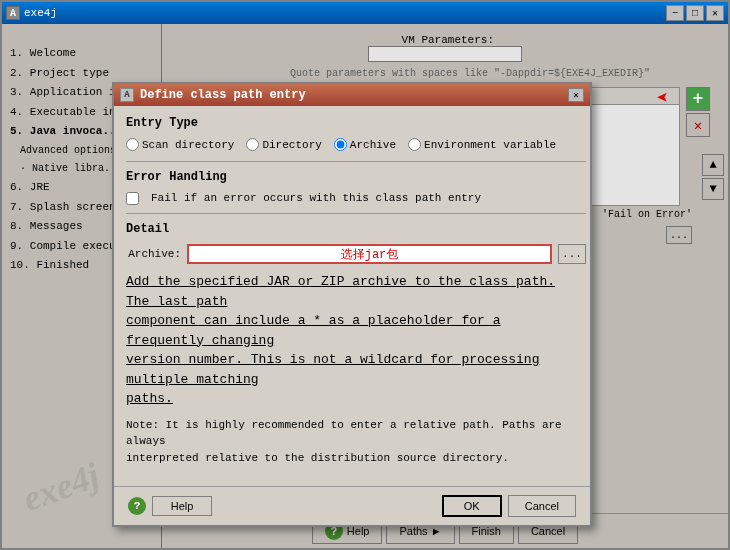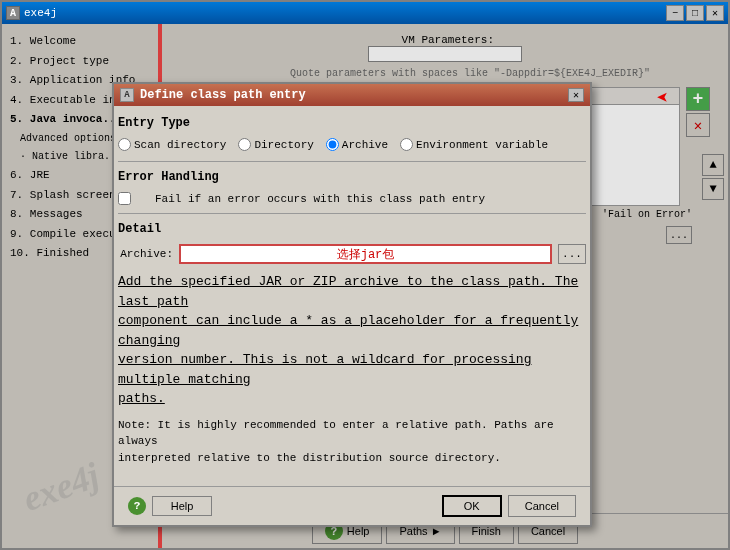--- a/index.html
+++ b/index.html
@@ -71,22 +71,22 @@
     
     .main-content {
       display: flex;
       height: calc(100% - 22px);
     }
 
     
     .sidebar {
       width: 160px;
       background: #d4d0c8;
-      padding: 8px 6px;
-      border-right: 4px solid #ef4444;
+      padding: 20px 6px;
+      border-right: 1px solid #ef4444;
       font-size: 11px;
       flex-shrink: 0;
     }
     .sidebar-item {
       padding: 1px 2px;
       color: #000;
       line-height: 1.6;
     }
     .sidebar-item.active {
       font-weight: bold;
@@ -255,20 +255,21 @@
       border: 1px solid #808080;
       display: flex;
       align-items: center;
       justify-content: center;
       font-size: 10px;
       cursor: pointer;
       color: #000;
     }
     .dialog-content {
       padding: 10px 4px;
+      margin-left: 8px;
     }
     .dialog-section-title {
       font-weight: bold;
       font-size: 12px;
       margin-bottom: 8px;
     }
     .radio-group {
       display: flex;
       align-items: center;
       gap: 12px;
@@ -284,22 +285,21 @@
     .radio-item input[type="radio"] {
       margin: 0;
     }
     .separator {
       border: none;
       border-top: 1px solid #999;
       margin: 8px 0;
     }
     .checkbox-row {
       display: flex;
-      align-items: center;
-      gap: 24px;
+      gap: 12px;
       margin-bottom: 8px;
       font-size: 11px;
     }
     .detail-row {
       display: flex;
       align-items: center;
       gap: 6px;
       margin-bottom: 8px;
     }
     .detail-label {

